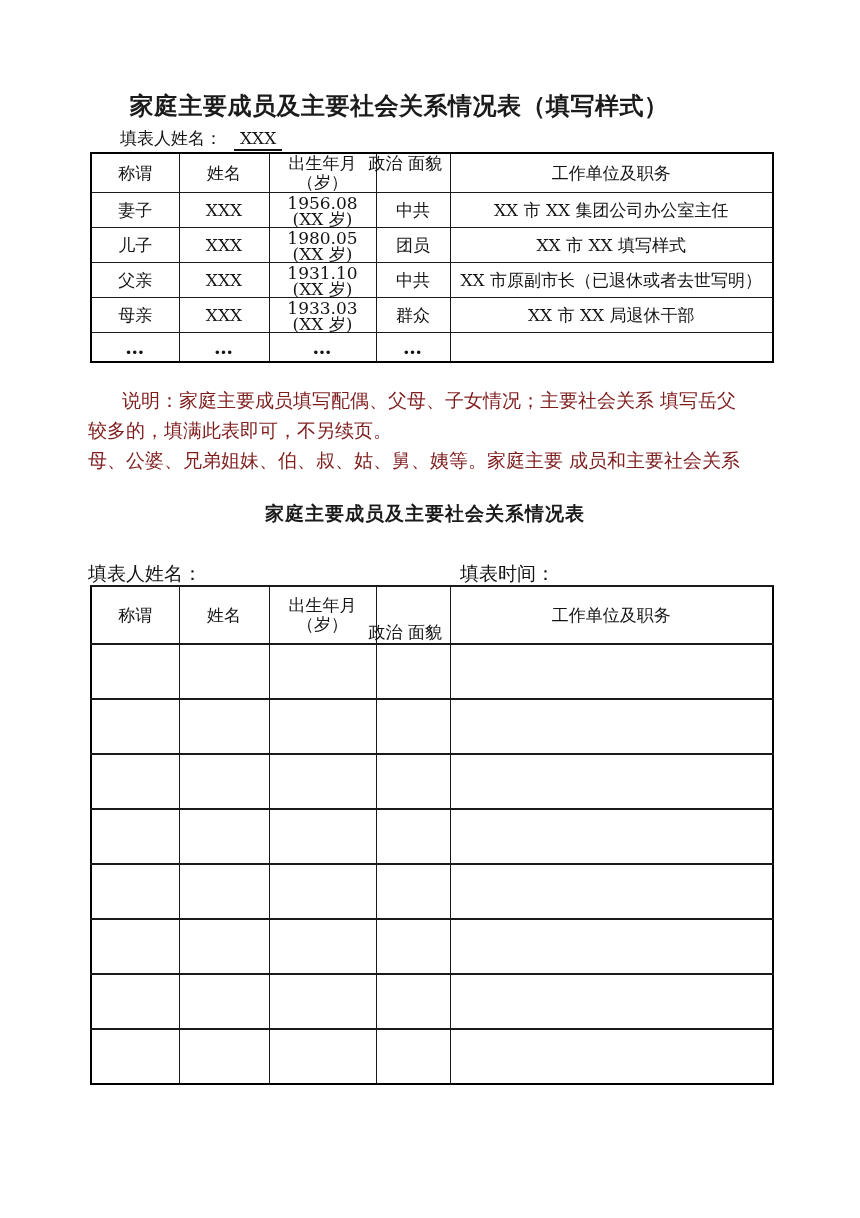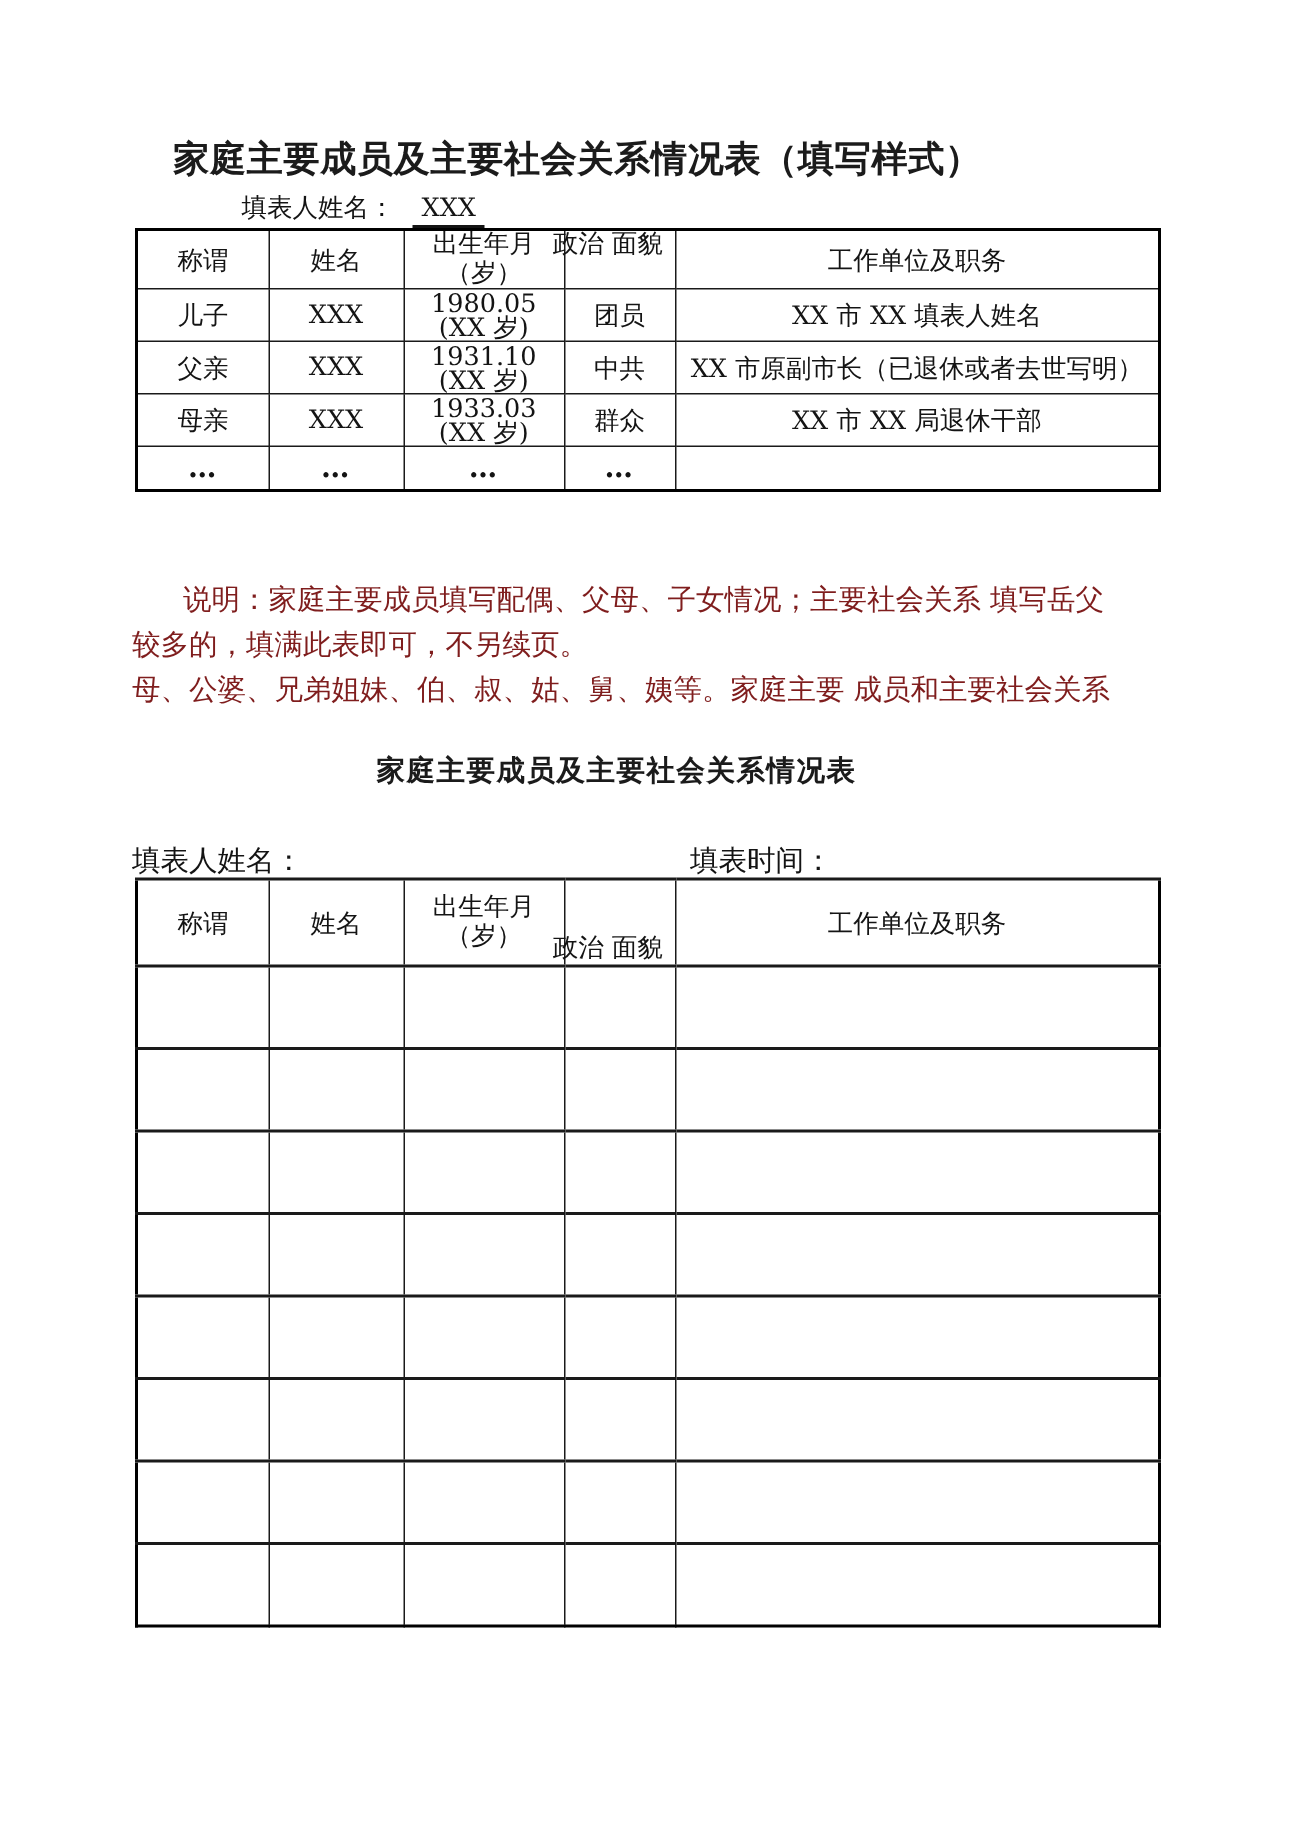--- a/index.html
+++ b/index.html
@@ -4,26 +4,26 @@
 <style>
   html,body{margin:0;padding:0;}
   body{
     width:860px;height:1218px;position:relative;background:#ffffff;
     font-family:"DejaVu Serif","Liberation Serif",serif;color:#141414;
     overflow:hidden;
   }
   .abs{position:absolute;}
 
   
-  .doc-title{left:76px;width:682px;text-align:center;font-weight:bold;color:#1b1b1b;box-sizing:border-box;}
+  .doc-title{left:90px;width:682px;text-align:center;font-weight:bold;color:#1b1b1b;box-sizing:border-box;}
   .title-1{top:90px;font-size:24px;padding-right:64px;letter-spacing:0.5px;}
   .title-2{top:501px;font-size:19px;padding-right:12px;letter-spacing:1px;}
 
   
-  .filler-line-1{top:127px;left:120px;font-size:17px;margin-left:41px;}
+  .filler-line-1{top:127px;left:120px;font-size:17px;}
   .filler-value{display:inline-block;border-bottom:2px solid #141414;padding:0 6px 1px 6px;margin-left:12px;}
   .labels-2{top:561px;left:0;width:860px;height:24px;font-size:19px;}
   .label-name-2{position:absolute;left:88px;top:0;}
   .label-time-2{position:absolute;left:460px;top:0;}
 
   
   table{border-collapse:collapse;table-layout:fixed;left:90px;width:682px;}
   .tbl{border:2px solid #000000;}
   .t1{top:152px;}
   .t2{top:585px;}
@@ -75,32 +75,44 @@
     <th class="birth-head">
       <div>出生年月</div>
       <div>（岁）</div>
     </th>
     <th class="pol-head">
       <div class="pol-box">政治 面貌</div>
     </th>
     <th>工作单位及职务</th>
   </tr>
 
+  <tr class="drow">
+    <td>妻子</td>
+    <td>XXX</td>
+    <td class="birth-cell">
+      <div class="clip">
+        <div>1956.08</div>
+        <div>(XX 岁)</div>
+      </div>
+    </td>
+    <td>中共</td>
+    <td>XX 市 XX 集团公司办公室主任</td>
+  </tr>
 
   <tr class="drow">
     <td>儿子</td>
     <td>XXX</td>
     <td class="birth-cell">
       <div class="clip">
         <div>1980.05</div>
         <div>(XX 岁)</div>
       </div>
     </td>
     <td>团员</td>
-    <td>XX 市 XX 填表人姓名</td>
+    <td>XX 市 XX 填写样式</td>
   </tr>
 
   <tr class="drow">
     <td>父亲</td>
     <td>XXX</td>
     <td class="birth-cell">
       <div class="clip">
         <div>1931.10</div>
         <div>(XX 岁)</div>
       </div>

